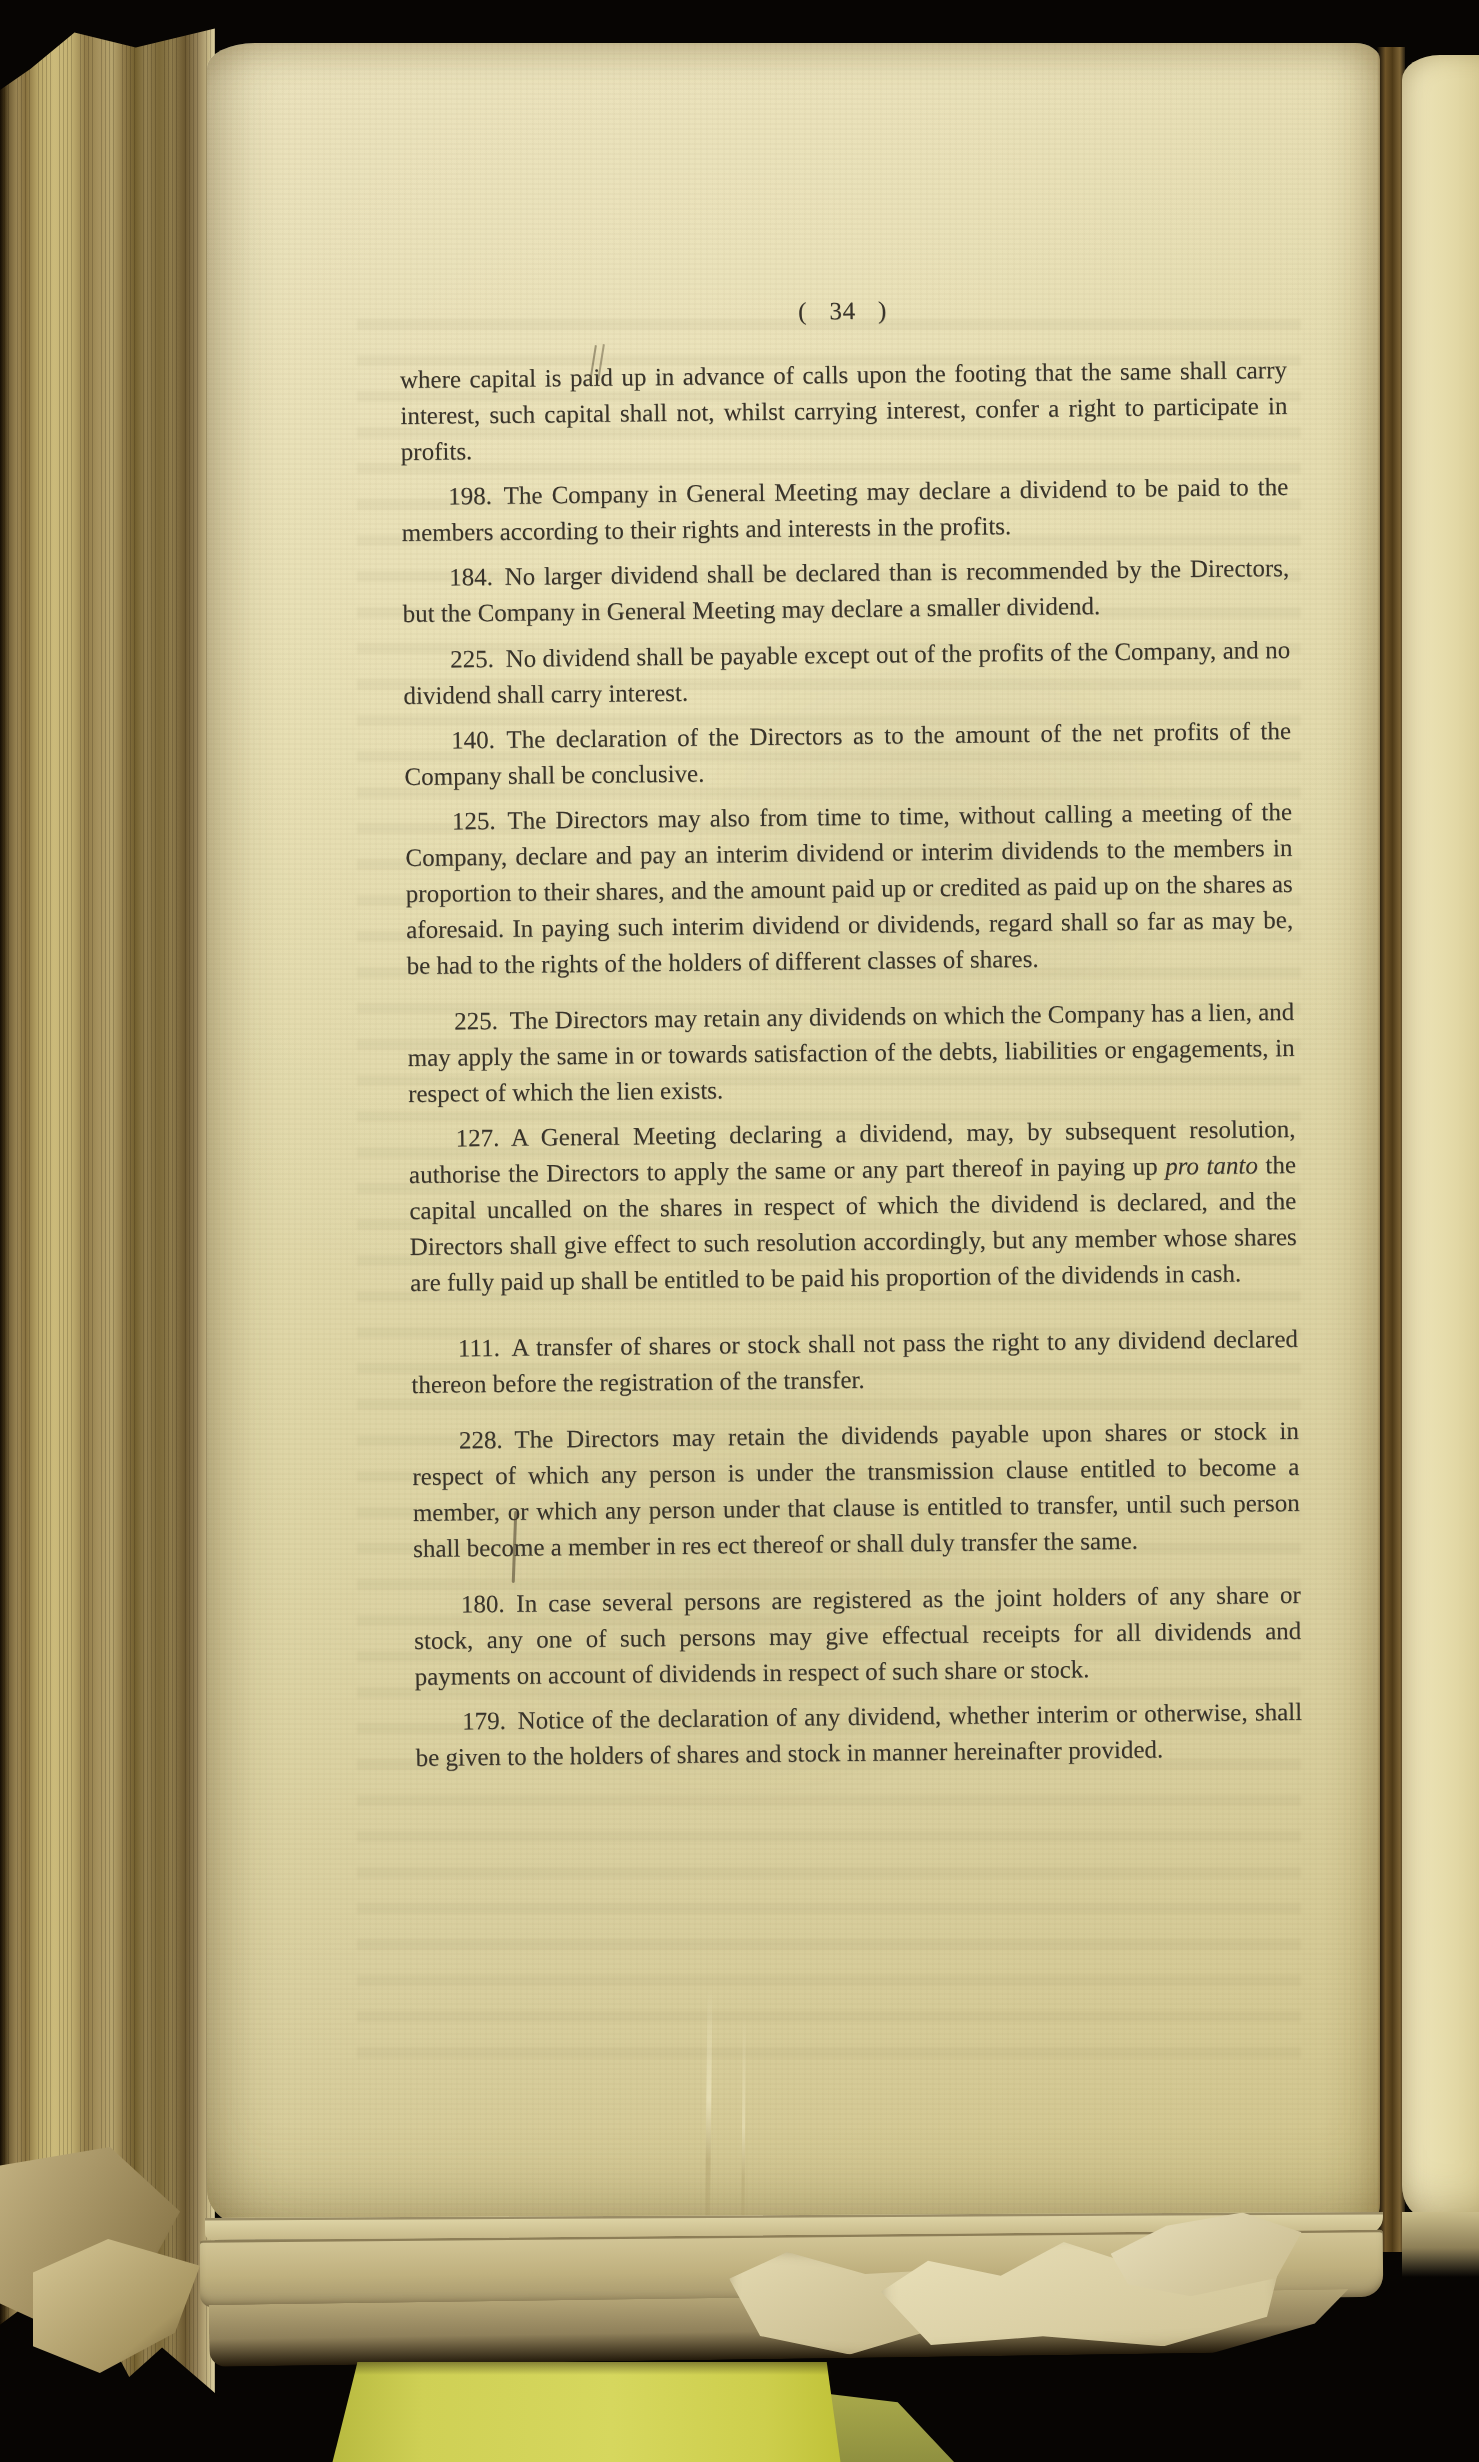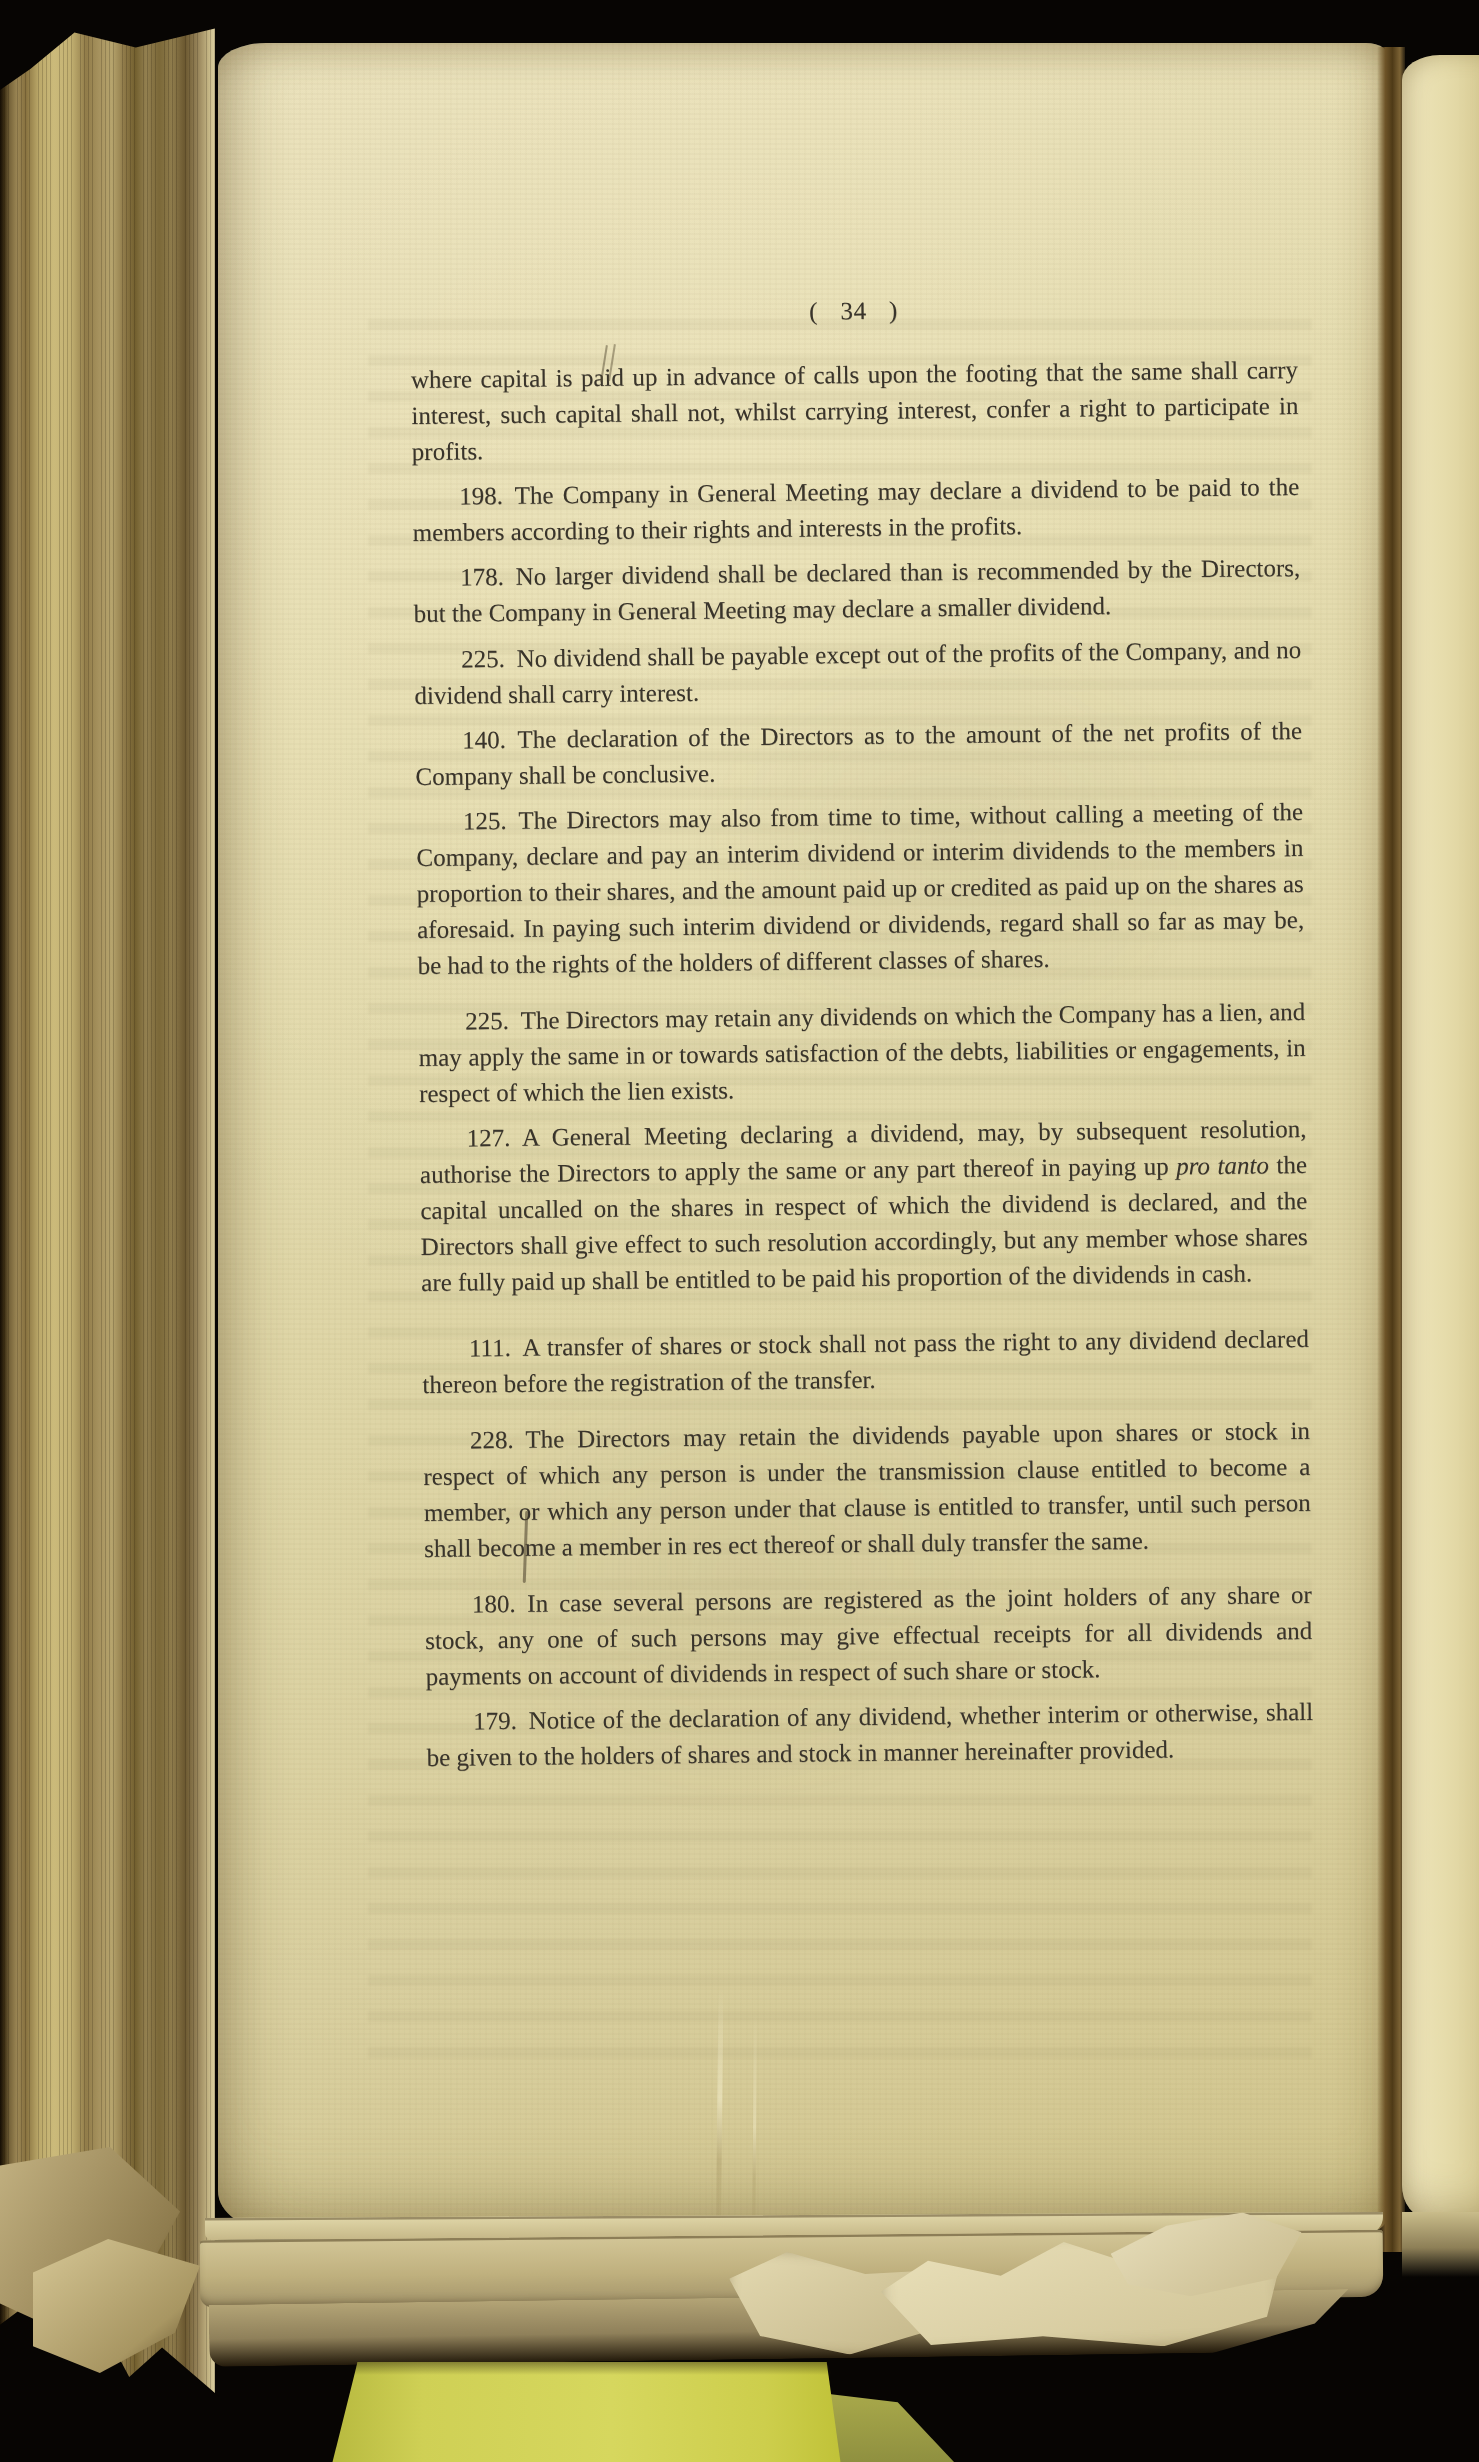--- a/index.html
+++ b/index.html
@@ -34,21 +34,21 @@
     background:linear-gradient(120deg,#c2b181,#8f7c4e 70%,#4a3a1a);
     clip-path:polygon(0 10%,55% 0,90% 35%,70% 75%,30% 100%,0 85%);
   }
   .flap2{
     position:absolute;left:33px;top:2239px;width:167px;height:134px;
     background:linear-gradient(140deg,#d6c796,#a89662 70%,#574524);
     clip-path:polygon(0 25%,45% 0,100% 20%,85% 70%,40% 100%,0 80%);
   }
   
   .page{
-    position:absolute;left:218px;top:43px;width:1173px;height:2188px;
+    position:absolute;left:207px;top:43px;width:1173px;height:2188px;
     background:
       radial-gradient(130% 70% at 42% 22%, rgba(255,250,220,.25) 0%, rgba(255,250,220,0) 55%),
       linear-gradient(160deg,#e9e0ba 0%,#e4dbae 28%,#ded5a6 55%,#d9cf9f 76%,#d1c58d 100%);
     border-radius:48px 25px 18.4px 58px / 25px 16.7px 28px 40px;
     box-shadow:
       inset 38px 0 58px -28px rgba(92,72,32,.38),
       inset -28px 0 46px -22px rgba(116,88,38,.45),
       inset 0 -58px 75px -38px rgba(112,92,46,.42),
       inset 0 28px 38px -23.4px rgba(124,104,56,.30);
   }
@@ -163,21 +163,21 @@
 
 <div class="page">
   <div class="grain"></div>
   <div class="bleed"></div>
 
   <div class="content">
     <div class="page-number">( 34 )</div>
     <div class="text-block">
         <p class="para gap-none noindent"><span>where capital is paid up in advance of calls upon the footing that the same shall carry interest, such capital shall not, whilst carrying interest, confer a right to participate in profits.</span></p>
         <p class="para gap-normal"><span class="cnum">198.</span><span>The Company in General Meeting may declare a dividend to be paid to the members according to their rights and interests in the profits.</span></p>
-        <p class="para gap-normal"><span class="cnum">178.</span><span>No larger dividend shall be declared than is recommended by the Directors, but the Company in General Meeting may declare a smaller dividend.</span></p>
+        <p class="para gap-normal"><span class="cnum">184.</span><span>No larger dividend shall be declared than is recommended by the Directors, but the Company in General Meeting may declare a smaller dividend.</span></p>
         <p class="para gap-normal"><span class="cnum">225.</span><span>No dividend shall be payable except out of the profits of the Company, and no dividend shall carry interest.</span></p>
         <p class="para gap-normal"><span class="cnum">140.</span><span>The declaration of the Directors as to the amount of the net profits of the Company shall be conclusive.</span></p>
         <p class="para gap-normal"><span class="cnum">125.</span><span>The Directors may also from time to time, without calling a meeting of the Company, declare and pay an interim dividend or interim dividends to the members in proportion to their shares, and the amount paid up or credited as paid up on the shares as aforesaid. In paying such interim dividend or dividends, regard shall so far as may be, be had to the rights of the holders of different classes of shares.</span></p>
         <p class="para gap-medium"><span class="cnum">225.</span><span>The Directors may retain any dividends on which the Company has a lien, and may apply the same in or towards satisfaction of the debts, liabilities or engagements, in respect of which the lien exists.</span></p>
         <p class="para gap-normal"><span class="cnum">127.</span><span>A General Meeting declaring a dividend, may, by subsequent resolution, authorise the Directors to apply the same or any part thereof in paying up </span><span class="it">pro tanto</span><span> the capital uncalled on the shares in respect of which the dividend is declared, and the Directors shall give effect to such resolution accordingly, but any member whose shares are fully paid up shall be entitled to be paid his proportion of the dividends in cash.</span></p>
         <p class="para gap-large"><span class="cnum">111.</span><span>A transfer of shares or stock shall not pass the right to any dividend declared thereon before the registration of the transfer.</span></p>
         <p class="para gap-medium"><span class="cnum">228.</span><span>The Directors may retain the dividends payable upon shares or stock in respect of which any person is under the transmission clause entitled to become a member, or which any person under that clause is entitled to transfer, until such person shall become a member in res ect thereof or shall duly transfer the same.</span></p>
         <p class="para gap-medium"><span class="cnum">180.</span><span>In case several persons are registered as the joint holders of any share or stock, any one of such persons may give effectual receipts for all dividends and payments on account of dividends in respect of such share or stock.</span></p>
         <p class="para gap-normal"><span class="cnum">179.</span><span>Notice of the declaration of any dividend, whether interim or otherwise, shall be given to the holders of shares and stock in manner hereinafter provided.</span></p>
       </div>

